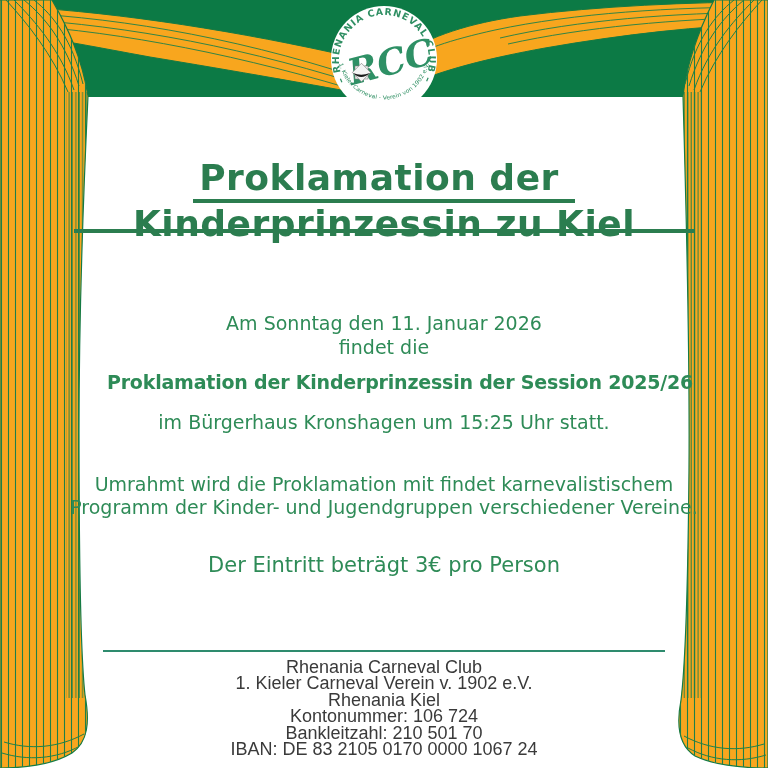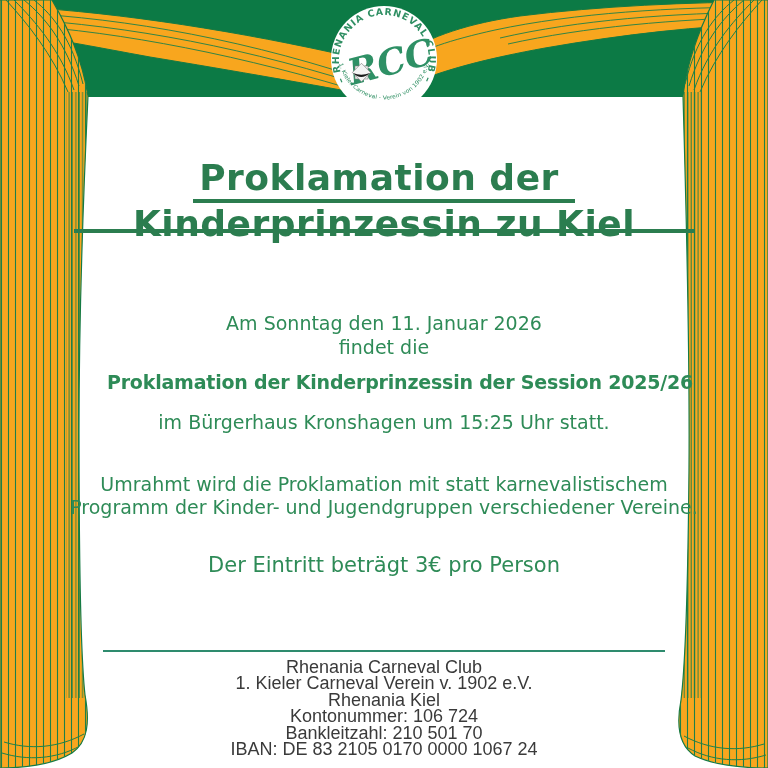--- a/index.html
+++ b/index.html
@@ -126,21 +126,21 @@
   <div class="txt green l-date">
     <div>Am Sonntag den 11. Januar 2026</div>
     <div>findet die</div>
   </div>
 
   <div class="txt green l-high">Proklamation der Kinderprinzessin der Session 2025/26</div>
 
   <div class="txt green l-loc">im Bürgerhaus Kronshagen um 15:25 Uhr statt.</div>
 
   <div class="txt green l-para">
-    <div>Umrahmt wird die Proklamation mit statt karnevalistischem</div>
+    <div>Umrahmt wird die Proklamation mit findet karnevalistischem</div>
     <div>Programm der Kinder- und Jugendgruppen verschiedener Vereine.</div>
   </div>
 
   <div class="txt green l-fee">Der Eintritt beträgt 3€ pro Person</div>
 
   <div class="divider"></div>
   <div class="txt footer">
     <div>Rhenania Carneval Club</div>
     <div>1. Kieler Carneval Verein v. 1902 e.V.</div>
     <div>Rhenania Kiel</div>

